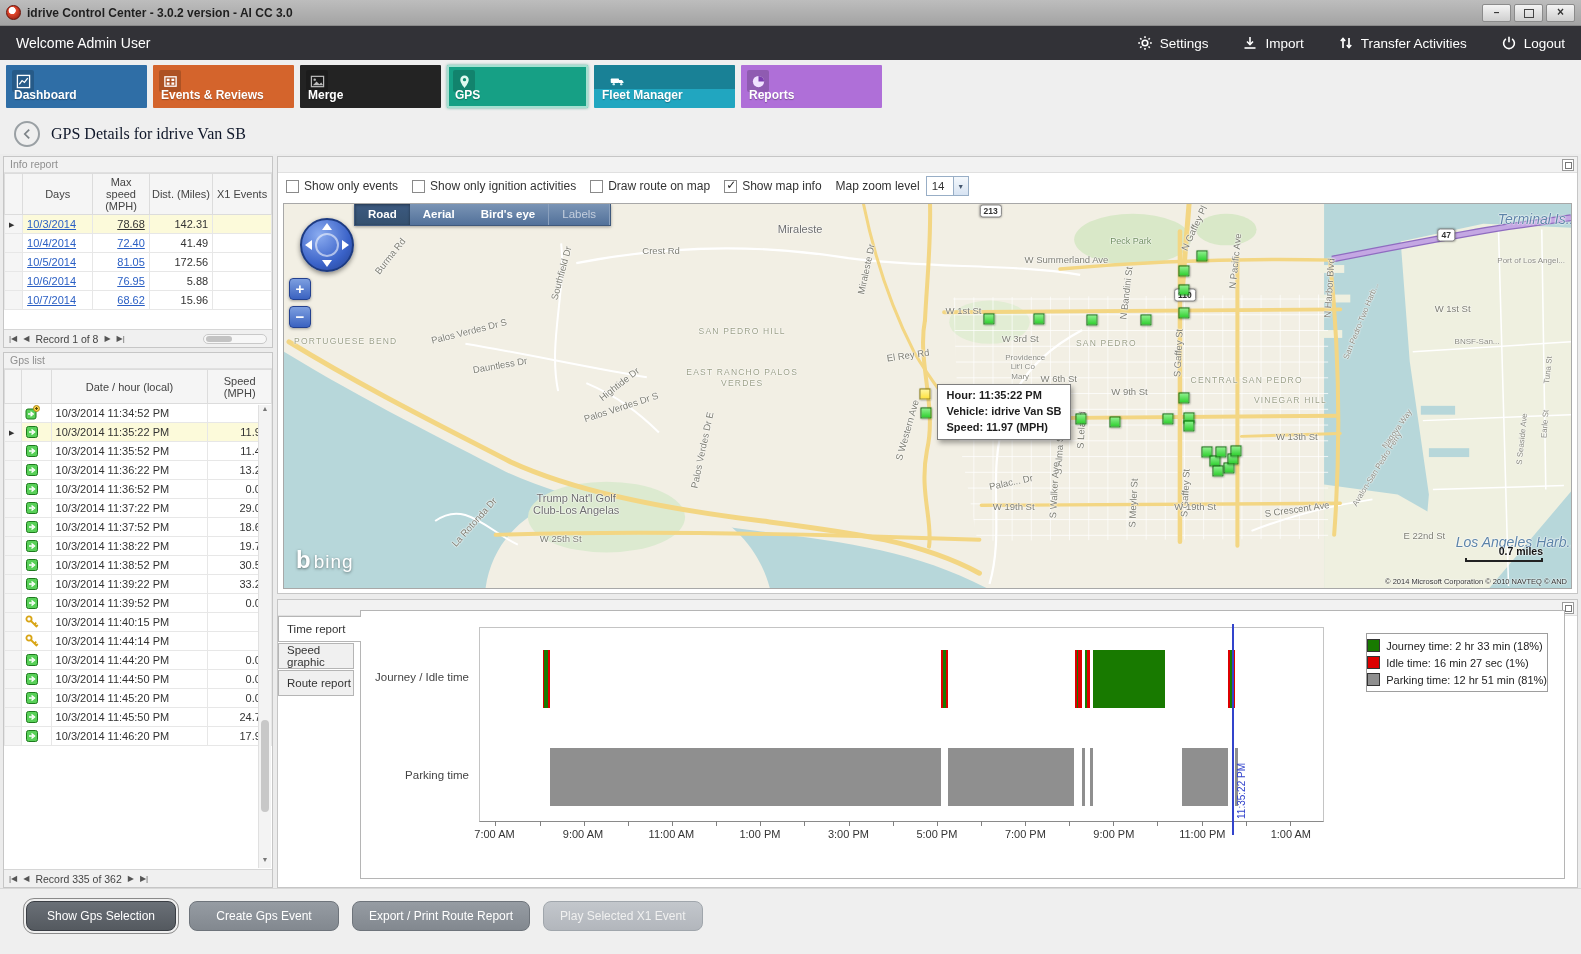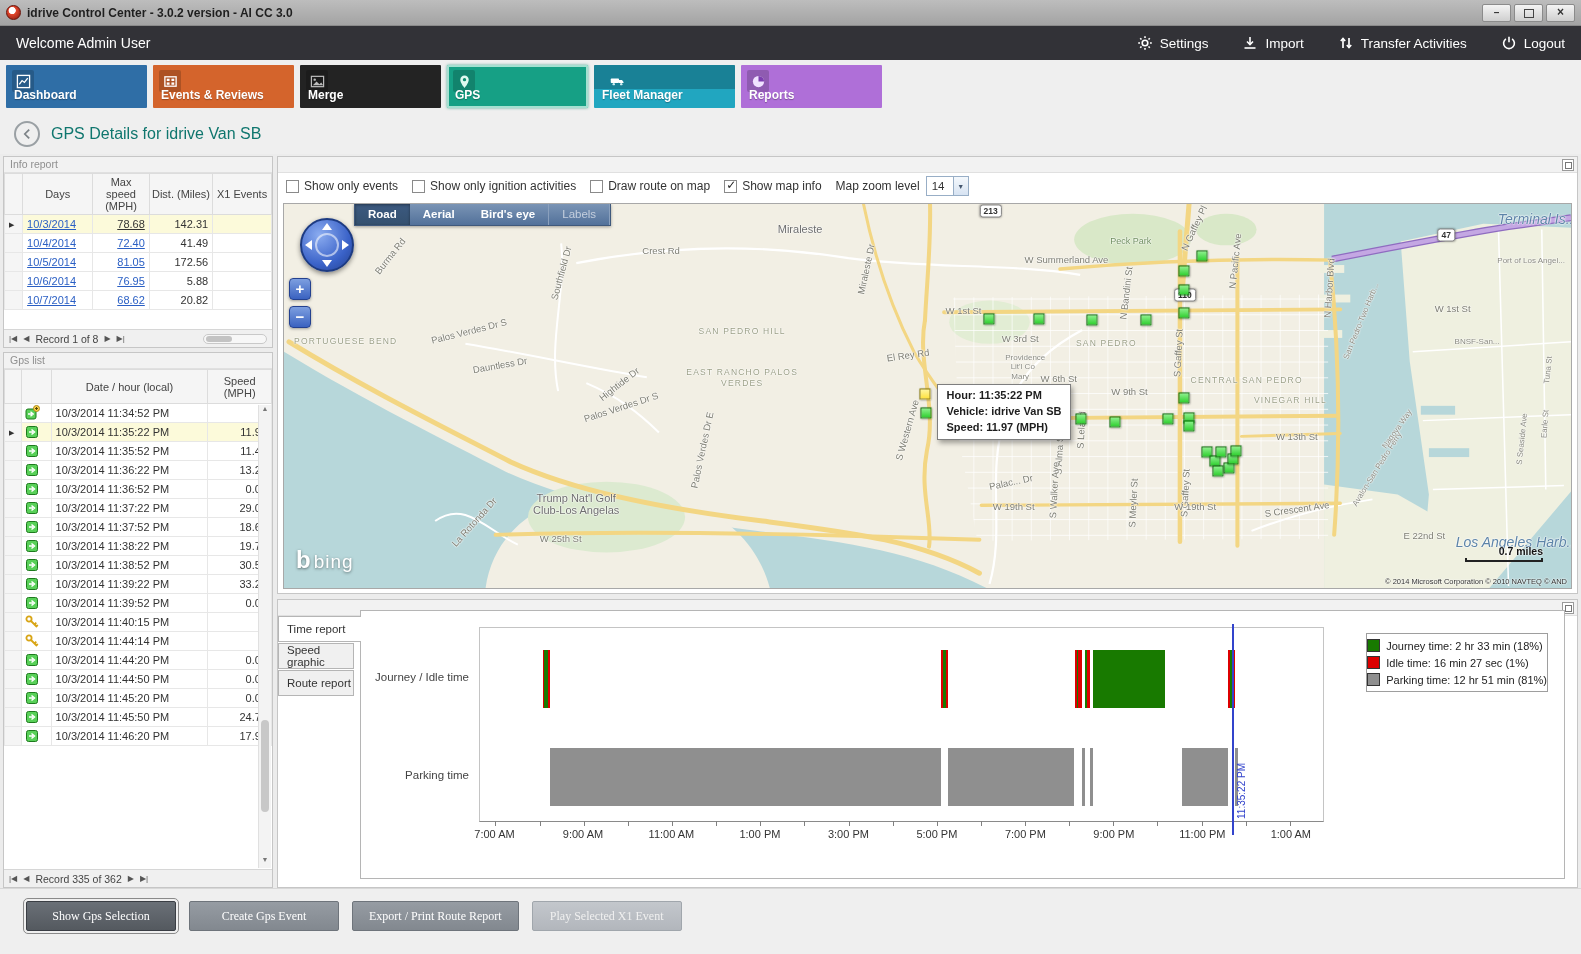--- a/index.html
+++ b/index.html
@@ -35,21 +35,21 @@
   .tile.gps { background:var(--gps); box-shadow:inset 0 0 0 2px rgba(214,245,235,.75), 0 0 3px rgba(20,140,115,.7); }
   .tile.fleet { background:var(--fleet); }
   .tile.fleet::before { content:""; position:absolute; left:0; top:0; right:0; height:55%; background:rgba(0,0,0,.22); }
   .tile.fleet .tile-icon { background:transparent; width:34px; }
   .tile.reports { background:var(--reports); }
 
   
   .page-header { height:40px; display:flex; align-items:center; gap:11px; padding:0 14px; background:#efefef; }
   .back-btn { width:26px; height:26px; border-radius:50%; border:2px solid #9aa0a4; color:#7d8387; background:#efefef; display:flex; align-items:center; justify-content:center; cursor:pointer; }
   .back-btn svg { width:14px; height:14px; }
-  .page-title { font-size:16px; color:#0f766e; }
+  .page-title { font-size:16px; color:#0f172a;font-family:Liberation Serif, serif; }
 
   
   .content { position:absolute; top:156px; left:0; right:0; bottom:66px; }
   .left-col { position:absolute; left:3px; width:270px; top:0; bottom:0; }
   .right-col { position:absolute; left:277px; right:3px; top:0; bottom:0; }
 
   .groupbox { position:absolute; left:0; right:0; border:1px solid #c6c6c6; background:#fff; overflow:hidden; }
   .group-head { height:16px; background:#f2f2f2; border-bottom:1px solid #e0e0e0; font-size:10.5px; color:#8f8f8f; padding:1px 6px; position:relative; }
   .panel-collapse { position:absolute; top:2px; right:3px; width:12px; height:12px; border:1px solid #9a9a9a; background:#fff; cursor:pointer; }
   .panel-collapse::after { content:""; position:absolute; left:2px; top:2px; width:5px; height:5px; border:1px solid #777; }
@@ -169,21 +169,21 @@
   .axis-row.top { bottom:37px; } .axis-row.bottom { bottom:22px; }
   .ticklabel { position:absolute; transform:translateX(-50%); font-size:11px; color:#333; white-space:nowrap; }
   .cursor-line { position:absolute; top:-4px; bottom:-14px; width:2px; background:var(--cursor); z-index:4; cursor:ew-resize; }
   .cursor-label { position:absolute; bottom:2px; writing-mode:vertical-rl; transform:rotate(180deg); font-size:10px; color:var(--cursor); z-index:4; }
   .legend { position:absolute; right:16px; top:22px; border:1px solid #9e9e9e; background:#fff; padding:5px 0; display:flex; flex-direction:column; gap:4px; }
   .legend-row { display:flex; align-items:center; gap:6px; font-size:11px; color:#222; white-space:nowrap; }
   .legend-swatch { width:13px; height:13px; border:1px solid #333; display:inline-block; }
 
   
   .footer { position:absolute; left:0; right:0; bottom:0; height:66px; background:#efefef; border-top:1px solid #d8d8d8; padding:12px 0 0 26px; display:flex; gap:13px; align-items:flex-start; }
-  .fbtn { height:30px; min-width:150px; padding:0 16px; border-radius:2px; font-size:12px; color:#fff; background:linear-gradient(#969ca3,#82888f); border:1px solid #6e747b; cursor:pointer; font-family:Liberation Serif, serif; }
+  .fbtn { height:30px; min-width:150px; padding:0 16px; border-radius:8px; font-size:12px; color:#fff; background:linear-gradient(#969ca3,#82888f); border:1px solid #6e747b; cursor:pointer; font-family:Liberation Sans, sans-serif; }
   .fbtn.focused { background:linear-gradient(#6a7077,#54595f); border:1px solid #3a3e44; outline:1px solid #8a8a8a; outline-offset:2px; }
   .fbtn.disabled { background:linear-gradient(#c3c7cc,#b2b6bc); border:1px solid #a0a6ac; color:#f0f0f0; cursor:default; }
 </style>
 </head>
 <body>
 
 <div class="titlebar">
   <span class="app-icon"></span>
   <span class="tb-title">idrive Control Center - 3.0.2 version - AI CC 3.0</span>
   <span class="win-btns">
@@ -364,21 +364,21 @@
               <td class="link day">10/6/2014</td>
               <td class="link num speed">76.95</td>
               <td class="num">5.88</td>
               <td class="num"></td>
             </tr>
 
             <tr>
               <td class="ind"></td>
               <td class="link day">10/7/2014</td>
               <td class="link num speed">68.62</td>
-              <td class="num">20.82</td>
+              <td class="num">15.96</td>
               <td class="num"></td>
             </tr>
           </tbody>
       </table>
       <div class="recnav">
         <span class="vcr vcr-first"></span>
         <span class="vcr vcr-prev"></span>
         <span class="rectext">Record 1 of 8</span>
         <span class="vcr vcr-next"></span>
         <span class="vcr vcr-last"></span>

